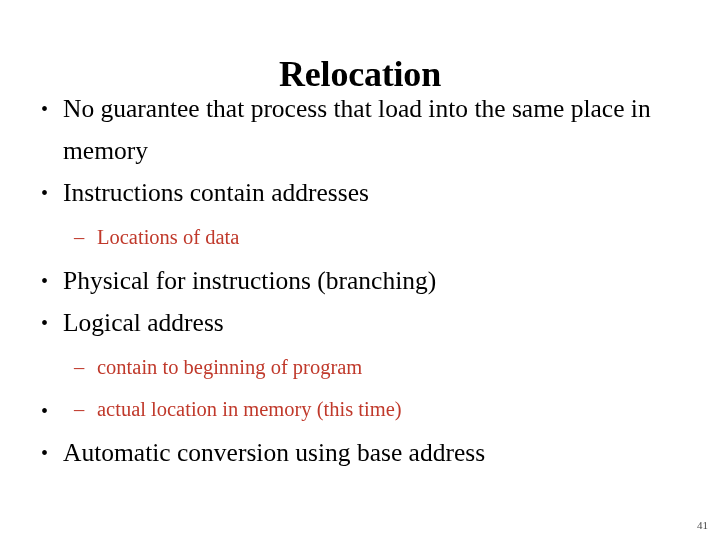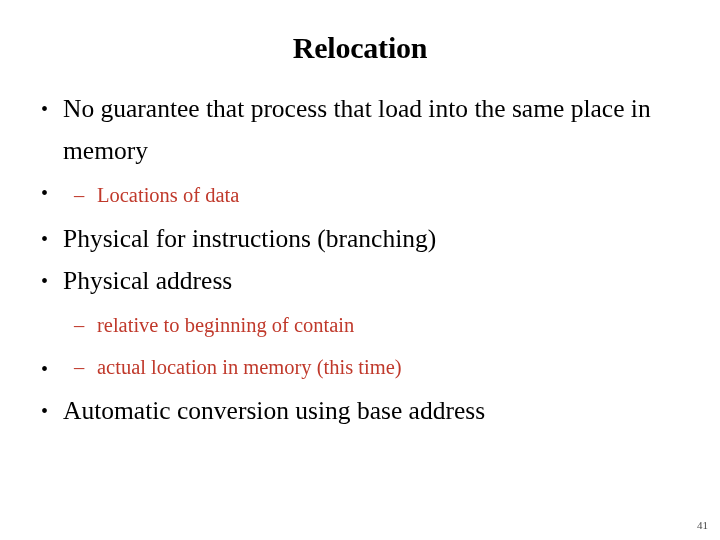--- a/index.html
+++ b/index.html
@@ -18,27 +18,27 @@
 
   .slide {
     position: relative;
     width: 720px;
     height: 540px;
     box-sizing: border-box;
   }
 
   .slide-title {
     position: absolute;
-    top: 8px;
+    top: 30px;
     left: 0;
     width: 720px;
     text-align: center;
     font-family: "Liberation Serif", "DejaVu Serif", serif;
     font-weight: bold;
-    font-size: 30px;
+    font-size: 36px;
     line-height: 40px;
     letter-spacing: -0.2px;
     color: #000000;
     white-space: nowrap;
   }
 
   .body-list {
     position: absolute;
     top: 88px;
     left: 0;
@@ -122,40 +122,41 @@
 
   <ul class="body-list">
 
     <li class="bullet-row level-1">
       <span class="marker">•</span>
       <span class="bullet-text">No guarantee that process that load into the same place in memory</span>
     </li>
 
     <li class="bullet-row level-1">
       <span class="marker">•</span>
+      <span class="bullet-text">Instructions contain addresses</span>
     </li>
 
     <li class="bullet-row level-2">
       <span class="marker">–</span>
       <span class="bullet-text">Locations of data</span>
     </li>
 
     <li class="bullet-row level-1">
       <span class="marker">•</span>
       <span class="bullet-text">Physical for instructions (branching)</span>
     </li>
 
     <li class="bullet-row level-1">
       <span class="marker">•</span>
-      <span class="bullet-text">Physical address</span>
+      <span class="bullet-text">Logical address</span>
     </li>
 
     <li class="bullet-row level-2">
       <span class="marker">–</span>
-      <span class="bullet-text">relative to beginning of contain</span>
+      <span class="bullet-text">contain to beginning of program</span>
     </li>
 
     <li class="bullet-row level-1">
       <span class="marker">•</span>
     </li>
 
     <li class="bullet-row level-2">
       <span class="marker">–</span>
       <span class="bullet-text">actual location in memory (this time)</span>
     </li>

